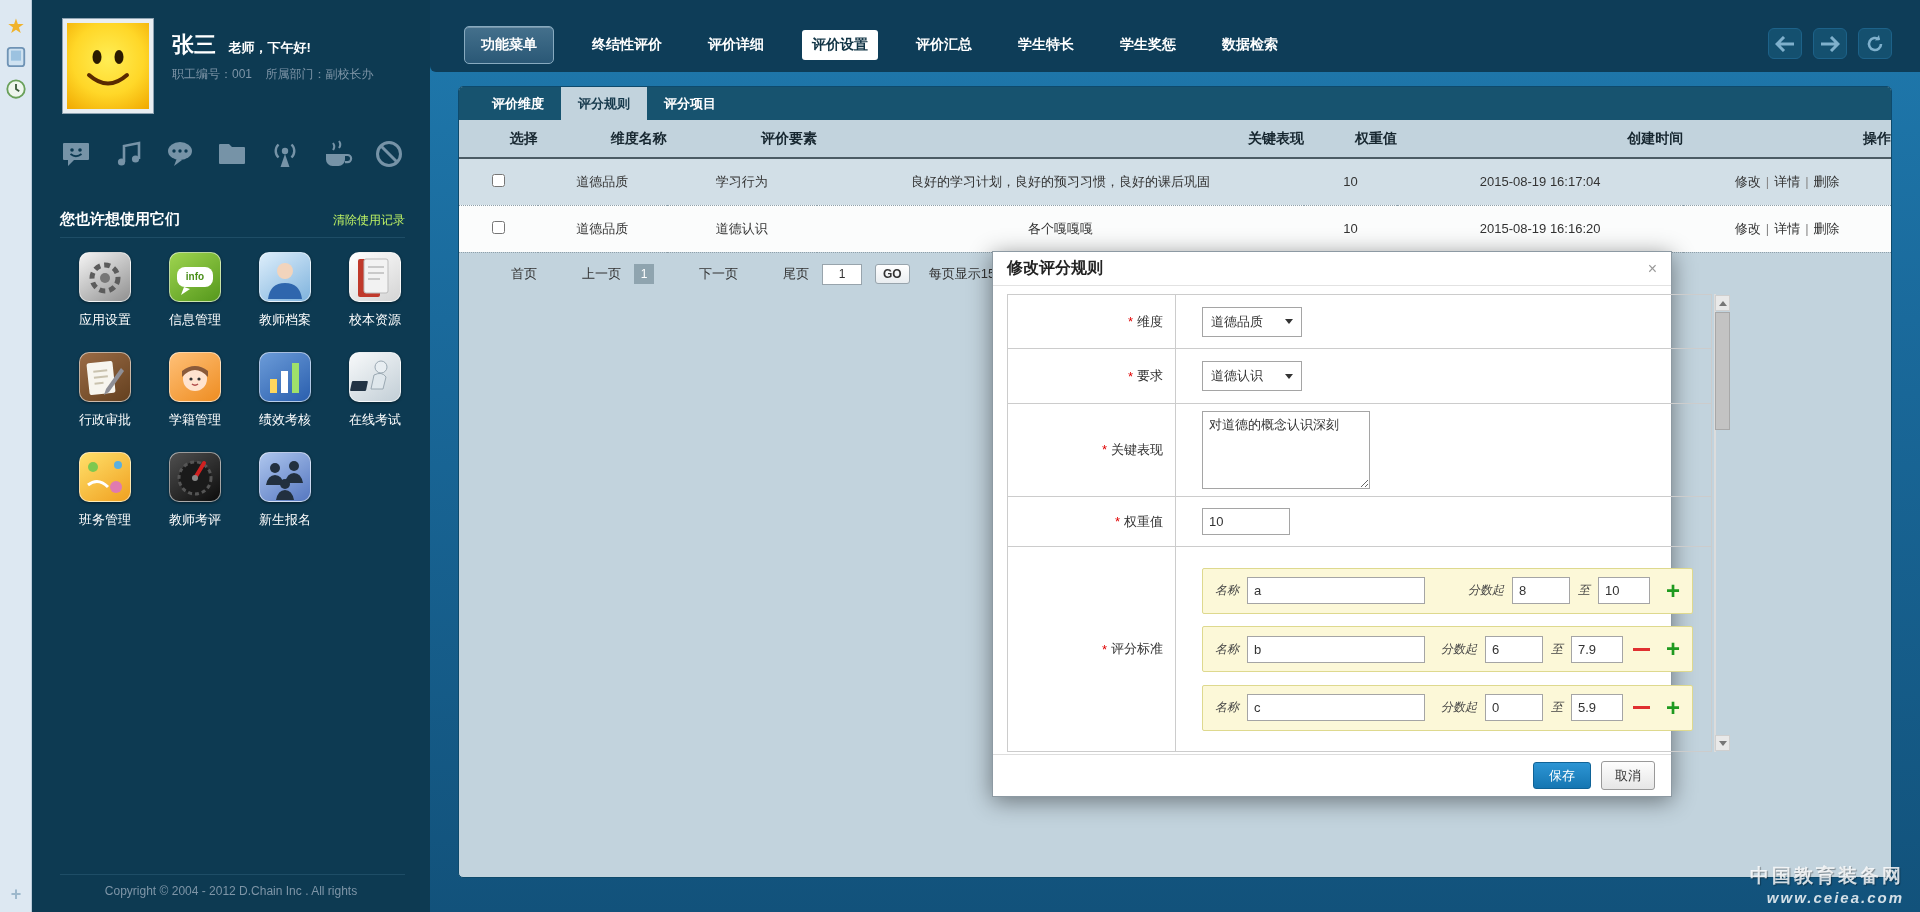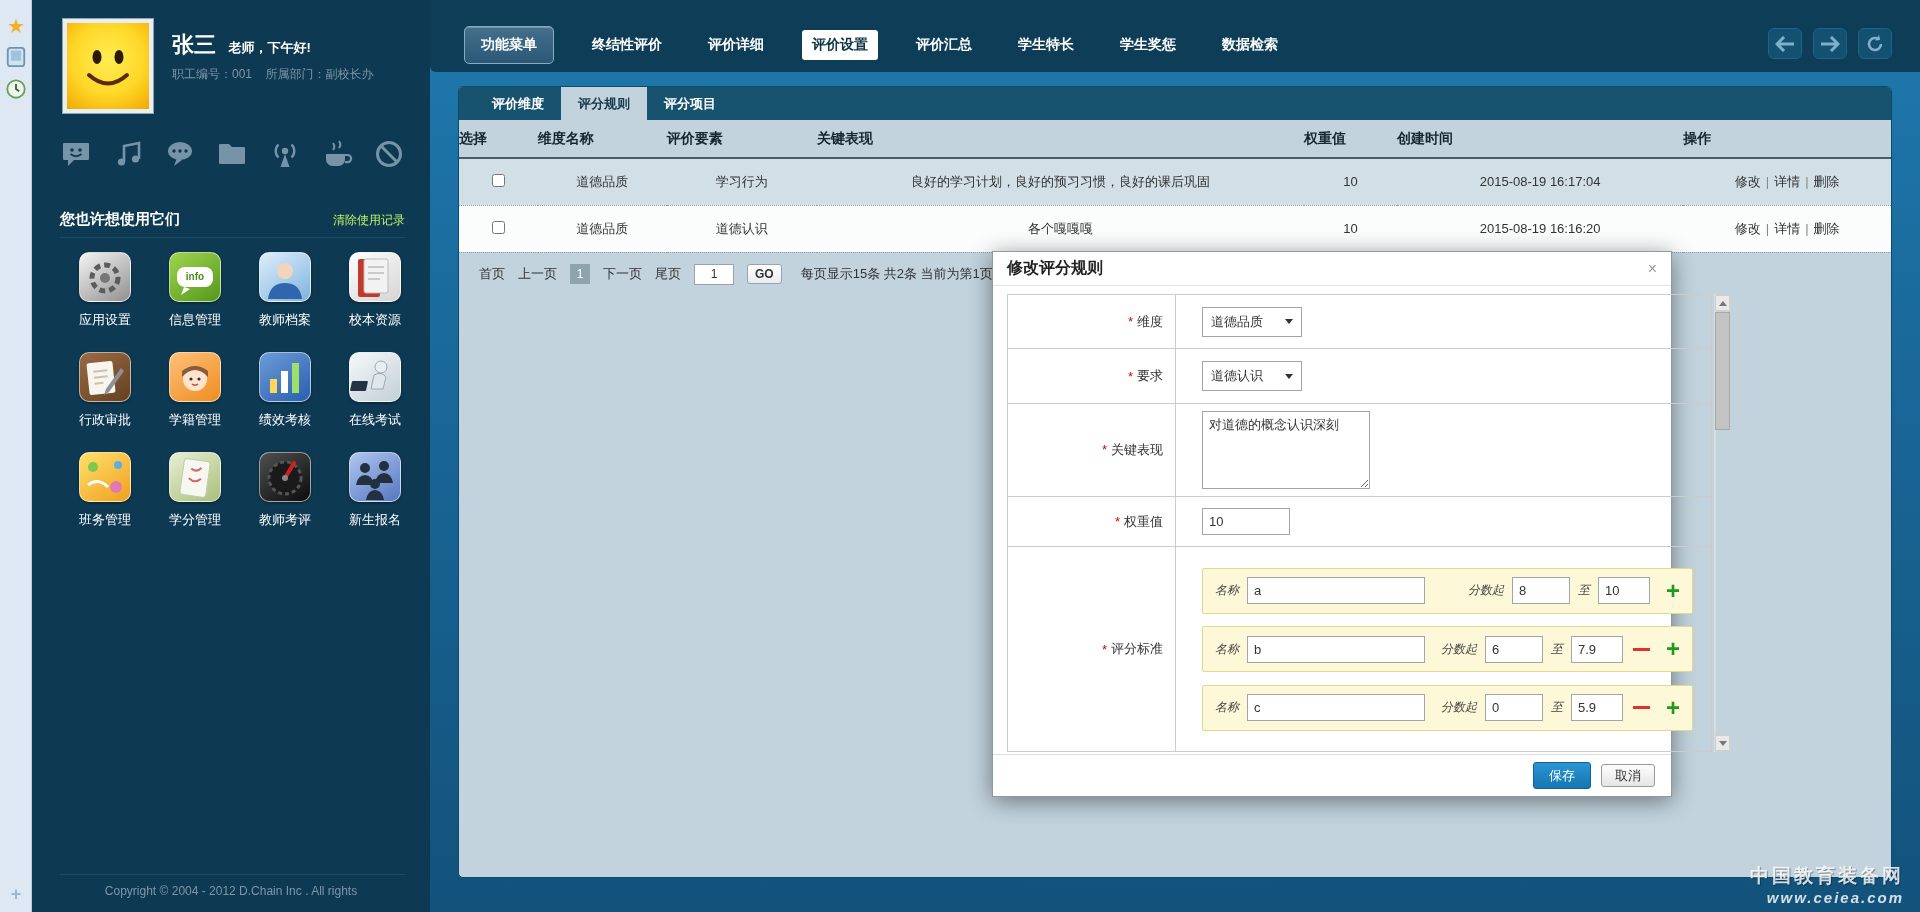--- a/index.html
+++ b/index.html
@@ -61,30 +61,30 @@
             display:flex; align-items:center; justify-content:center; cursor:pointer; }
 
   .panel { position:absolute; left:28px; top:86px; width:1434px; height:792px; background:#c2d3dd;
            border-radius:5px; border:1px solid #0e4a6c; overflow:hidden; }
   .subtabs { height:33px; background:#17536f; display:flex; align-items:stretch; padding-left:16px; }
   .subtab { min-width:86px; padding:0 14px; display:flex; align-items:center; justify-content:center;
             font-size:13px; font-weight:bold; color:#fff; cursor:pointer; }
   .subtab.active { background:#c2d3dd; color:#16394c; }
 
   table.grid { width:100%; border-collapse:collapse; font-size:13px; color:#333; table-layout:fixed; }
-  table.grid th { font-size:14px; font-weight:bold; color:#16262f; height:38px; text-align:left; border-bottom:2px solid #4b5b64; }
+  table.grid th { font-size:14px; font-weight:bold; color:#16262f; height:38px; text-align:right; border-bottom:2px solid #4b5b64; }
   table.grid td { height:47px; text-align:center; border-bottom:1px dotted #8fa0aa; }
   tr.r-odd  td { background:#d2dfe7; }
   tr.r-even td { background:#fbfcfc; }
   .op-link { cursor:pointer; color:#333; }
   .op-sep { color:#888; margin:0 5px; }
   input[type=checkbox] { width:13px; height:13px; cursor:pointer; }
 
   .pager { display:flex; align-items:center; gap:13px; padding:11px 0 0 20px; font-size:13px; color:#333; }
-  .pg-link { cursor:pointer; }
+  .pg-link { cursor:pointer;margin-left:32px; }
   .pg-cur { width:20px; height:20px; background:#8fa4af; color:#fff; display:flex; align-items:center; justify-content:center; font-size:12px; }
   .pg-input { width:40px; height:21px; border:1px solid #98a4ac; background:#fff; text-align:center; font-size:12px; color:#333; }
   .pg-go { padding:2px 7px; background:linear-gradient(180deg,#ffffff,#e9edf0); border:1px solid #98a4ac; border-radius:3px;
            font-size:12px; font-weight:bold; cursor:pointer; color:#333; }
   .pg-sum { margin-left:6px; }
 
   .watermark { position:absolute; right:16px; bottom:6px; text-align:right; color:rgba(255,255,255,.82); }
   .wm1 { font-size:19px; font-weight:bold; letter-spacing:3px; text-shadow:1px 1px 1px rgba(0,0,0,.35); }
   .wm2 { font-size:15px; font-weight:bold; font-style:italic; letter-spacing:2px; }
 
@@ -125,21 +125,21 @@
              display:flex; align-items:center; justify-content:center; cursor:pointer; }
   .msc-up { top:0; } .msc-dn { bottom:0; }
   .tri-up { width:0;height:0;border-left:4px solid transparent;border-right:4px solid transparent;border-bottom:5px solid #777; }
   .tri-dn { width:0;height:0;border-left:4px solid transparent;border-right:4px solid transparent;border-top:5px solid #777; }
   .msc-thumb { position:absolute; left:0; top:17px; width:15px; height:118px; background:#c3c3c3; border:1px solid #a8a8a8; cursor:grab; }
 
   .modal-foot { position:absolute; left:0; right:0; bottom:0; height:42px; border-top:1px solid #ddd;
                 display:flex; align-items:center; justify-content:flex-end; gap:10px; padding-right:16px; }
   .btn-save { min-width:58px; height:27px; background:linear-gradient(180deg,#2d95d4,#1576b2); border:1px solid #106397;
               border-radius:3px; color:#fff; font-size:13px; cursor:pointer; }
-  .btn-cancel { min-width:54px; height:23px; background:linear-gradient(180deg,#fdfdfd,#e6e6e6); border:1px solid #999;
+  .btn-cancel { min-width:54px; height:29px; background:linear-gradient(180deg,#fdfdfd,#e6e6e6); border:1px solid #999;
                 border-radius:3px; color:#333; font-size:13px; cursor:pointer; }
 </style>
 </head>
 <body>
 
 <div class="screen">
 
   <div class="leftstrip">
     <div class="strip-icon strip-star">★</div>
     <div class="strip-icon" style="top:46px;">
@@ -300,27 +300,20 @@
       </div>
 
       <div class="app-tile">
         <div class="app-icon t9"><svg width="50" height="50" viewBox="0 0 50 50">
               <circle cx="13" cy="14" r="5" fill="#7ec84f"></circle>
               <circle cx="36" cy="34" r="6" fill="#e07ab0"></circle>
               <circle cx="38" cy="12" r="4" fill="#5ab0e0"></circle>
               <path d="M8 32q10-8 20 2" stroke="#fff" stroke-width="3" fill="none"></path>
             </svg></div>
         <div class="app-label">班务管理</div>
-      </div>
-      <div class="app-tile">
-        <div class="app-icon t10"><svg width="50" height="50" viewBox="0 0 50 50">
-              <rect x="12" y="7" width="26" height="36" rx="3" fill="#f7f7f2" transform="rotate(8 25 25)" stroke="#c4c9ae"></rect>
-              <path d="M20 16q6 4 10-2M19 26q7 5 12-1" stroke="#d06a6a" stroke-width="2" fill="none" transform="rotate(8 25 25)"></path>
-            </svg></div>
-        <div class="app-label">学分管理</div>
       </div>
       <div class="app-tile">
         <div class="app-icon t11"><svg width="50" height="50" viewBox="0 0 50 50">
               <circle cx="25" cy="25" r="16" fill="#1a1a1a" stroke="#555" stroke-width="3" stroke-dasharray="4 3"></circle>
               <path d="M25 25L34 10" stroke="#d02020" stroke-width="4" stroke-linecap="round"></path>
               <circle cx="25" cy="25" r="3" fill="#888"></circle>
             </svg></div>
         <div class="app-label">教师考评</div>
       </div>
       <div class="app-tile">

